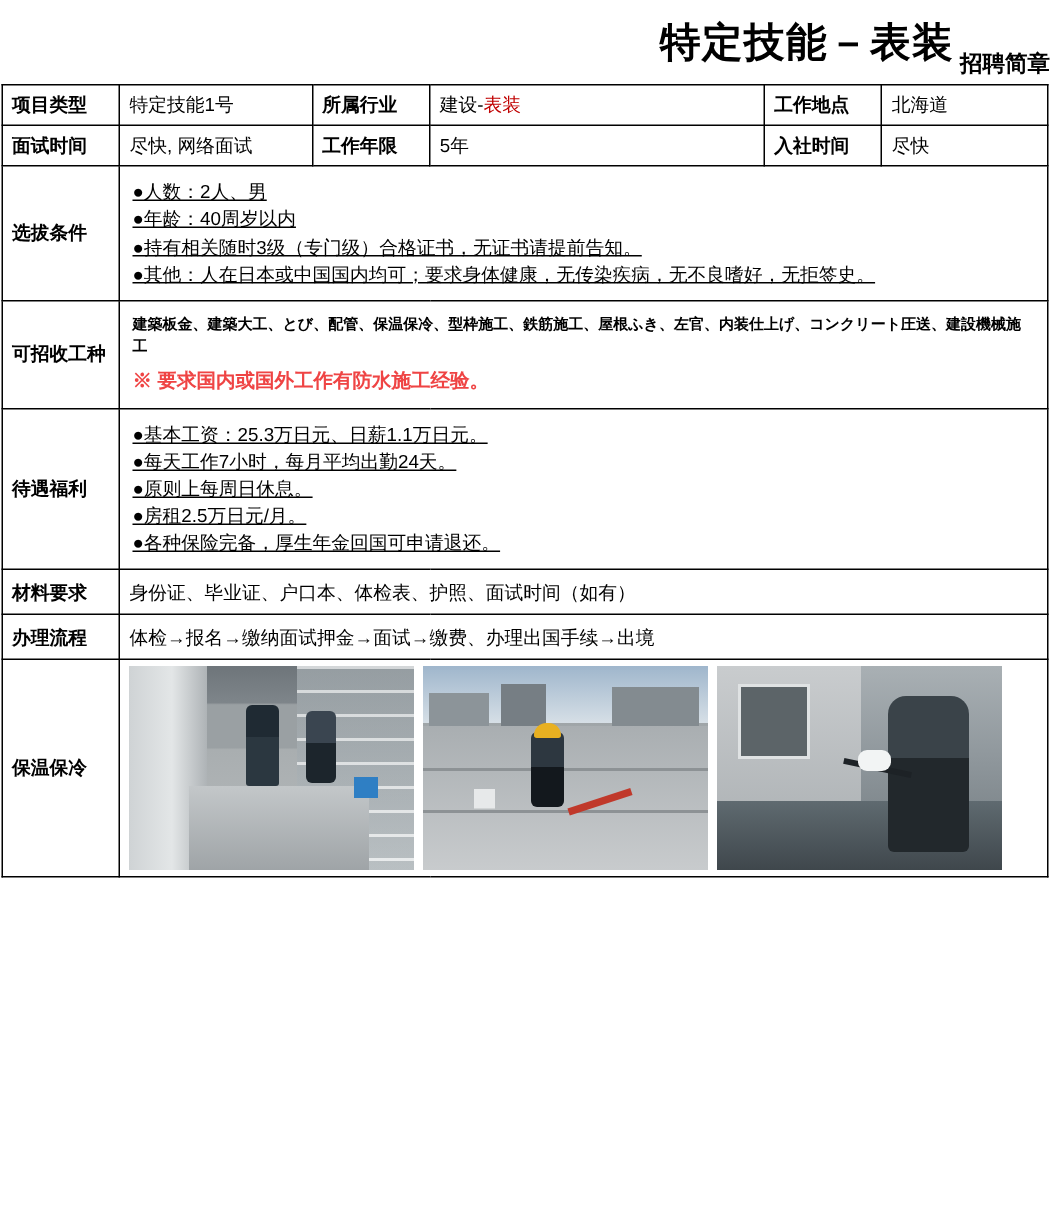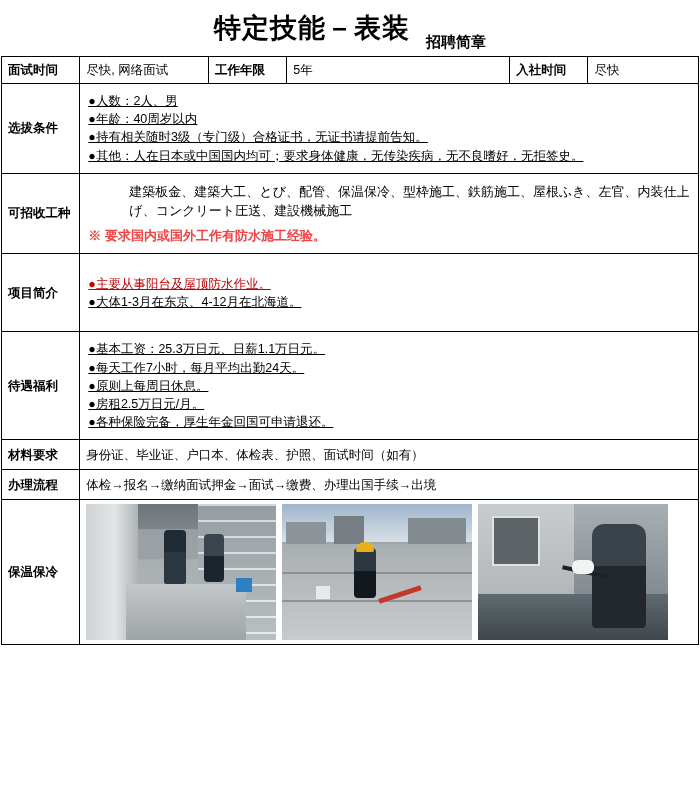--- a/index.html
+++ b/index.html
@@ -18,22 +18,22 @@
     width: 700px;
     height: 812px;
     position: relative;
     box-sizing: border-box;
   }
   
   .title-bar {
     height: 56px;
     display: flex;
     align-items: center;
-    justify-content: center;
-    gap: 16px;
+    justify-content: flex-end;
+    gap: 4px;
   }
   .title-main {
     font-family: "Liberation Serif", serif;
     font-size: 27px;
     font-weight: bold;
     letter-spacing: 1px;
   }
   .title-sub {
     font-family: Liberation Sans, sans-serif;
     font-size: 15px;
@@ -62,24 +62,23 @@
     font-size: 13px;
   }
   .val { font-size: 12.5px; }
   .red { color: #c00000; }
   .bullet-list { margin: 0; }
   .bullet-list div {
     white-space: nowrap;
     text-decoration: underline;
   }
   .jobs {
-    font-weight: normal;
-    font-size: 13px;
+    font-weight: bold;
+    font-size: 10px;
     line-height: 1.5;
-    margin-left: 41px;
   }
   .note {
     font-weight: bold;
     color: #ef4444;
     font-size: 13px;
     padding-top: 6px;
   }
   .photos-cell {
     padding: 6px 6px 6px 6px;
   }
@@ -174,20 +173,28 @@
     <colgroup>
       <col style="width:78px">
       <col style="width:128px">
       <col style="width:78px">
       <col style="width:222px">
       <col style="width:78px">
       <col style="width:110px">
     </colgroup>
     <tbody>
       <tr>
+        <td class="lbl">项目类型</td>
+        <td class="val">特定技能1号</td>
+        <td class="lbl">所属行业</td>
+        <td class="val"><span>建设-</span><span class="red">表装</span></td>
+        <td class="lbl">工作地点</td>
+        <td class="val">北海道</td>
+      </tr>
+      <tr>
         <td class="lbl">面试时间</td>
         <td class="val">尽快, 网络面试</td>
         <td class="lbl">工作年限</td>
         <td class="val">5年</td>
         <td class="lbl">入社时间</td>
         <td class="val">尽快</td>
       </tr>
 
       <tr>
         <td class="lbl">选拔条件</td>
@@ -202,29 +209,20 @@
       </tr>
 
       <tr>
         <td class="lbl">可招收工种</td>
         <td colspan="5" style="padding:8px;">
           <div class="jobs">建築板金、建築大工、とび、配管、保温保冷、型枠施工、鉄筋施工、屋根ふき、左官、内装仕上げ、コンクリート圧送、建設機械施工</div>
           <div class="note">※ 要求国内或国外工作有防水施工经验。</div>
         </td>
       </tr>
 
-      <tr style="height:78px;">
-        <td class="lbl">项目简介</td>
-        <td colspan="5" style="padding:8px;">
-          <div class="bullet-list">
-            <div class="red">●主要从事阳台及屋顶防水作业。</div>
-            <div>●大体1-3月在东京、4-12月在北海道。</div>
-          </div>
-        </td>
-      </tr>
 
       <tr style="height:100px;">
         <td class="lbl">待遇福利</td>
         <td colspan="5" style="padding:8px;">
           <div class="bullet-list">
             <div>●基本工资：25.3万日元、日薪1.1万日元。</div>
             <div>●每天工作7小时，每月平均出勤24天。</div>
             <div>●原则上每周日休息。</div>
             <div>●房租2.5万日元/月。</div>
             <div>●各种保险完备，厚生年金回国可申请退还。</div>

